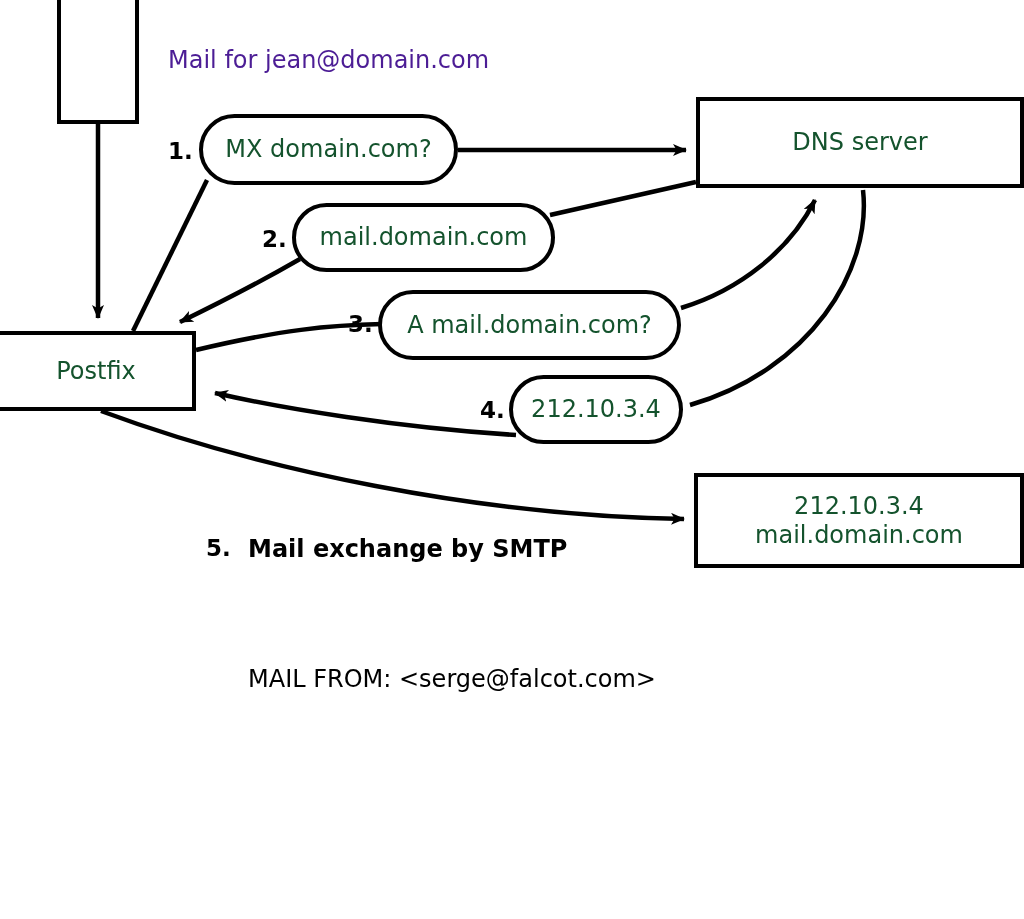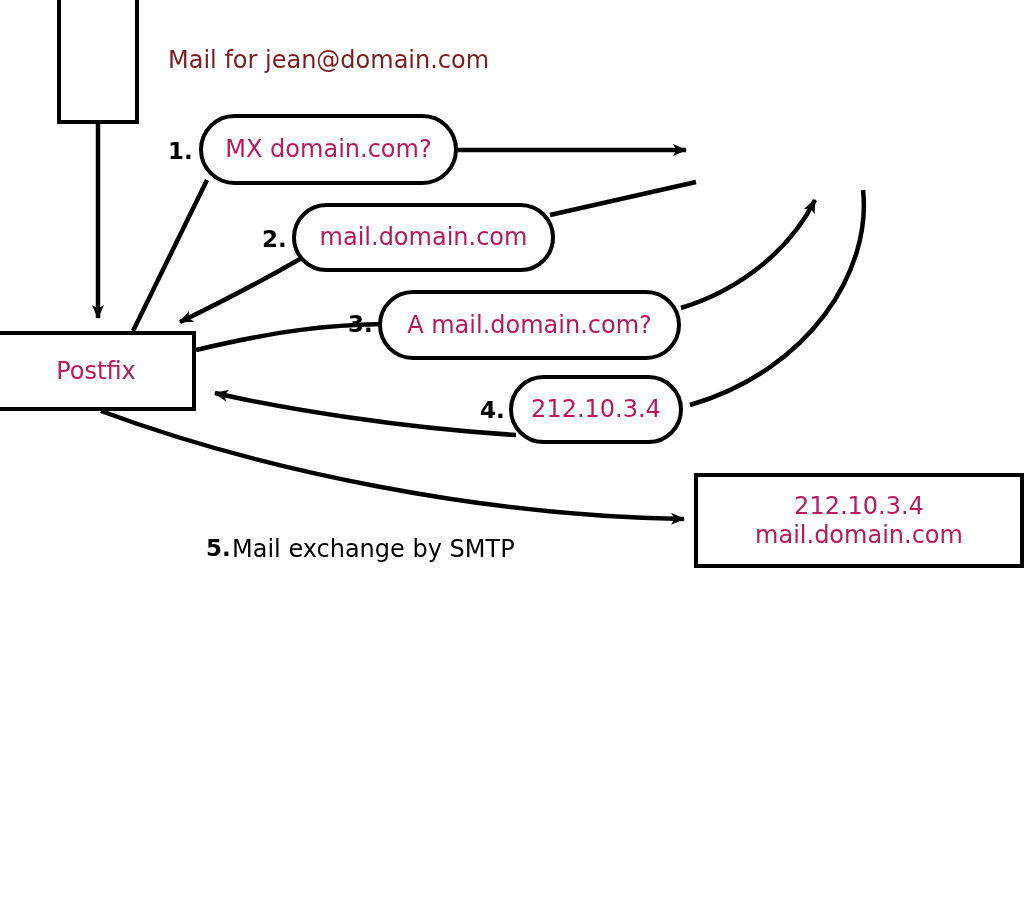--- a/index.html
+++ b/index.html
@@ -34,28 +34,28 @@
     display: flex;
     align-items: center;
     justify-content: center;
     text-align: center;
     line-height: 1.18;
   }
   .rect-node { border-radius: 0; }
   .pill-node { border-radius: 999px; }
   .node-label {
     font-size: 24px;
-    color: #be185d;
+    color: #14532d;
     white-space: nowrap;
   }
   .node-label.two-line { white-space: normal; }
   .free-text {
     position: absolute;
     font-size: 24px;
-    color: #7f1d1d;
+    color: #4c1d95;
     white-space: nowrap;
   }
   .step-num {
     position: absolute;
     font-size: 23px;
     font-weight: bold;
     color: #000000;
     white-space: nowrap;
   }
   .smtp-block {
@@ -113,20 +113,23 @@
   </svg>
 
   <div class="node rect-node" style="left:57px; top:-4px; width:82px; height:128px;">
     <span class="node-label"></span>
   </div>
 
   <div class="node rect-node" style="left:-4px; top:331px; width:200px; height:80px;">
     <span class="node-label">Postfix</span>
   </div>
 
+  <div class="node rect-node" style="left:696px; top:97px; width:328px; height:91px;">
+    <span class="node-label">DNS server</span>
+  </div>
 
   <div class="node rect-node" style="left:694px; top:473px; width:330px; height:95px; flex-direction:column;">
     <span class="node-label two-line">212.10.3.4</span>
     <span class="node-label two-line">mail.domain.com</span>
   </div>
 
   <div class="node pill-node" style="left:199px; top:114px; width:259px; height:71px;">
     <span class="node-label">MX domain.com?</span>
   </div>
 
@@ -147,23 +150,24 @@
   <div class="step-num" style="left:262px; top:226px;">2.</div>
 
   <div class="step-num" style="left:348px; top:311px;">3.</div>
 
   <div class="step-num" style="left:480px; top:397px;">4.</div>
 
   <div class="free-text" style="left:168px; top:46px;">Mail for jean@domain.com</div>
 
   <div class="step5-num" style="left:206px; top:535px;">5.</div>
 
-  <div class="step5-label" style="left:232px; top:535px;">Mail exchange by SMTP</div>
+  <div class="step5-label" style="left:248px; top:535px;font-weight:bold;">Mail exchange by SMTP</div>
 
   <div class="smtp-block" style="left:248px; top:597px;">
+    <span class="smtp-line">MAIL FROM: &lt;serge@falcot.com&gt;</span>
     
     
     
     
     
     
     
   </div>
 
 </div>

